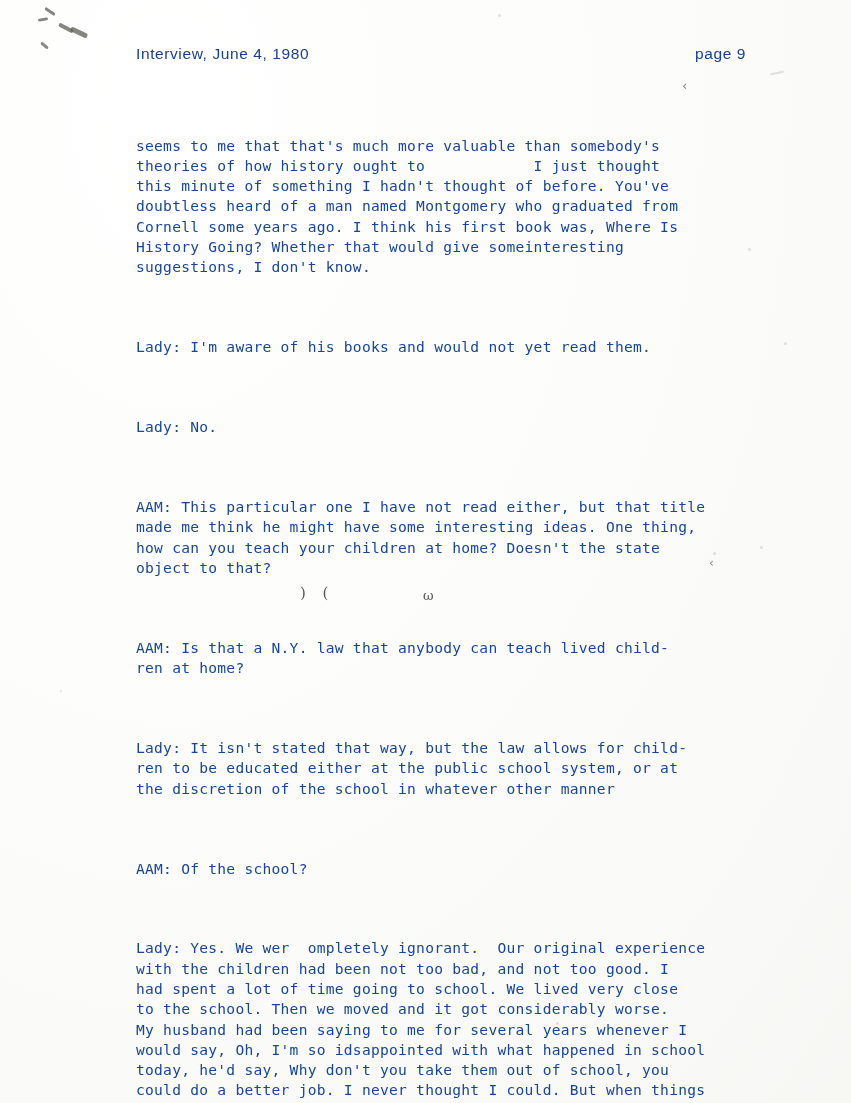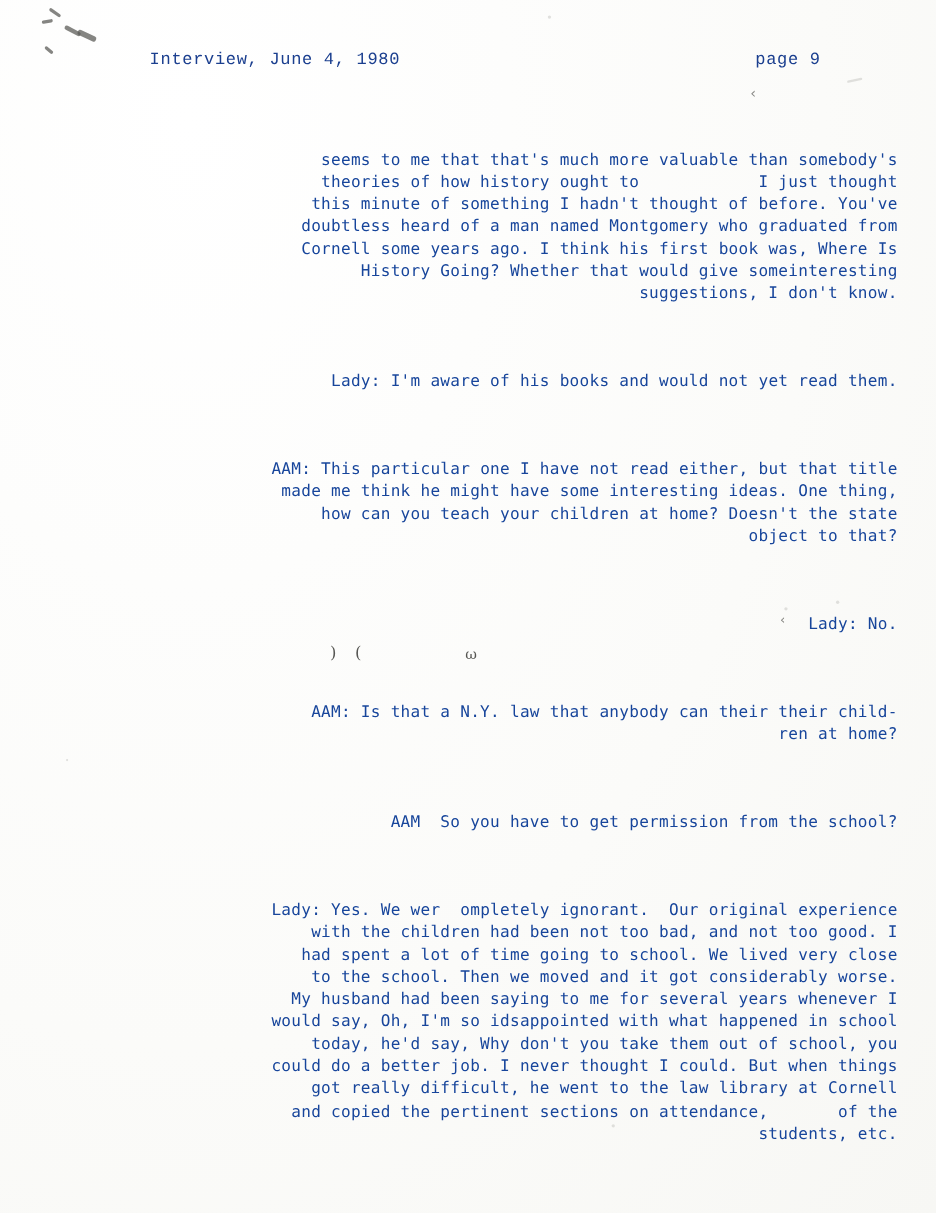--- a/index.html
+++ b/index.html
@@ -39,38 +39,37 @@
   .header {
     position: absolute;
     top: 45px;
     left: 136px;
     width: 610px;
     display: flex;
     justify-content: space-between;
     color: #1b3f8f;
     font-size: 15.5px;
     letter-spacing: 0.6px;
-    font-family: Liberation Mono, monospace;
+    font-family: Liberation Sans, sans-serif;
   }
   .body {
     position: absolute;
     top: 95px;
     left: 136px;
     width: 680px;
     color: #17459b;
     font-size: 14.6px;
     line-height: 20.3px;
     letter-spacing: 0.25px;
     white-space: pre-wrap;
     font-family: "DejaVu Sans Mono", monospace;
   }
   .para {
     margin: 0 0 19px 0;
     white-space: pre-wrap;
-    text-align: right;
   }
   .pen {
     position: absolute;
     color: #3a3a36;
     font-family: "DejaVu Serif", serif;
     opacity: .85;
   }
   .corner-scribble {
     position: absolute;
     left: 36px;
@@ -118,28 +117,31 @@
 
   <div class="body">
     <p class="para">seems to me that that's much more valuable than somebody's
 theories of how history ought to            I just thought
 this minute of something I hadn't thought of before. You've
 doubtless heard of a man named Montgomery who graduated from
 Cornell some years ago. I think his first book was, Where Is
 History Going? Whether that would give someinteresting
 suggestions, I don't know.</p>
     <p class="para">Lady: I'm aware of his books and would not yet read them.</p>
+    <p class="para">Lady: No.</p>
     <p class="para">AAM: This particular one I have not read either, but that title
 made me think he might have some interesting ideas. One thing,
 how can you teach your children at home? Doesn't the state
 object to that?</p>
-    <p class="para">Lady: No.</p>
-    <p class="para">AAM: Is that a N.Y. law that anybody can their their child-
+    <p class="para">AAM: Is that a N.Y. law that anybody can teach lived child-
 ren at home?</p>
-    <p class="para">AAM  So you have to get permission from the school?</p>
+    <p class="para">Lady: It isn't stated that way, but the law allows for child-
+ren to be educated either at the public school system, or at
+the discretion of the school in whatever other manner</p>
+    <p class="para">AAM: Of the school?</p>
     <p class="para">Lady: Yes. We wer  ompletely ignorant.  Our original experience
 with the children had been not too bad, and not too good. I
 had spent a lot of time going to school. We lived very close
 to the school. Then we moved and it got considerably worse.
 My husband had been saying to me for several years whenever I
 would say, Oh, I'm so idsappointed with what happened in school
 today, he'd say, Why don't you take them out of school, you
 could do a better job. I never thought I could. But when things
 got really difficult, he went to the law library at Cornell
 and copied the pertinent sections on attendance,       of the

